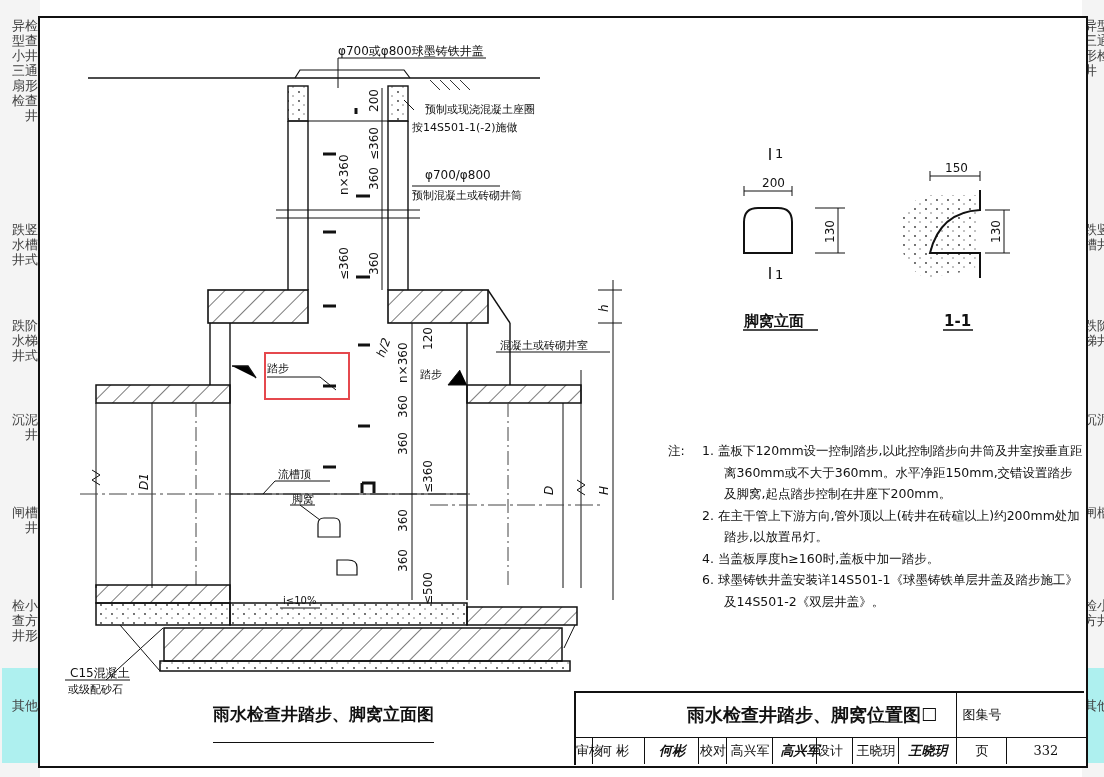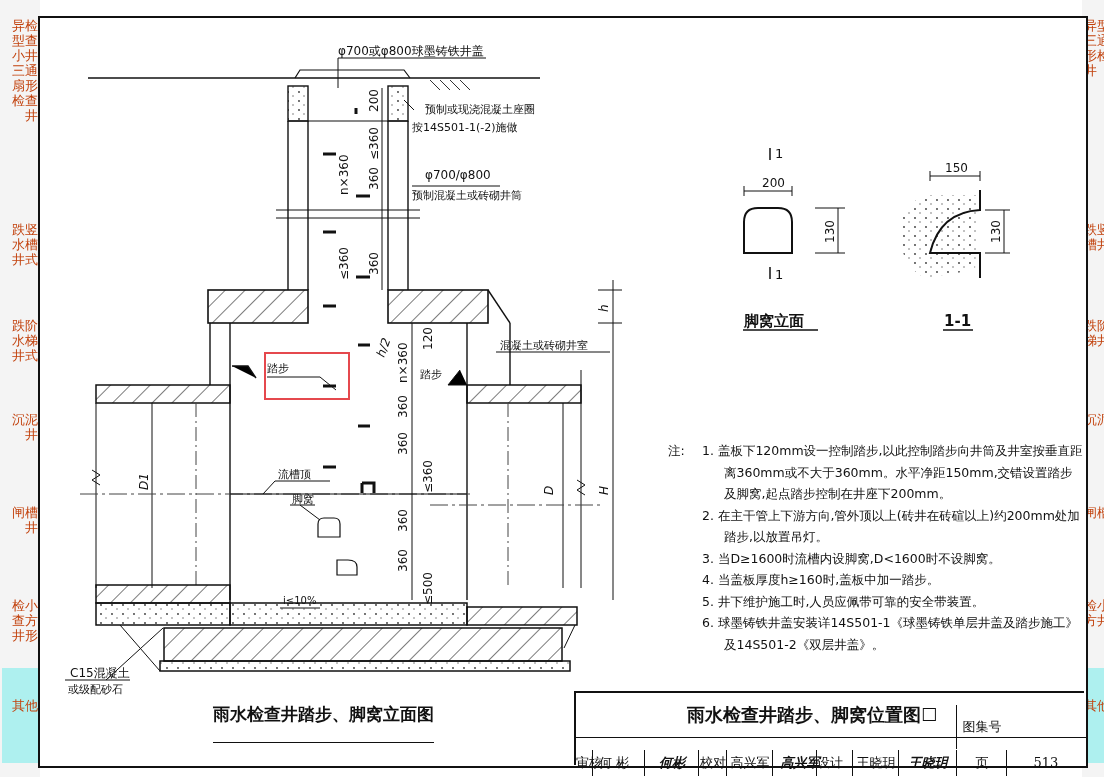--- a/index.html
+++ b/index.html
@@ -1,29 +1,29 @@
 <!DOCTYPE html>
 <html><head>
 <meta charset="utf-8">
 <style>
   html, body { margin:0; padding:0; background:#ffffff; }
   body { width:1104px; height:777px; position:relative; overflow:hidden;
          font-family:"DejaVu Sans","Liberation Sans",sans-serif; color:#111; }
   .side-tabs-left { position:absolute; left:0; top:0; width:40px; height:777px; background:#f4f4f4; }
   .side-tabs-right { position:absolute; right:0; top:0; width:22px; height:777px; background:#f4f4f4; overflow:hidden; }
-  .side-tab { position:absolute; font-size:13px; line-height:15px; text-align:right; color:#c2410c; cursor:pointer; }
+  .side-tab { position:absolute; font-size:13px; line-height:15px; text-align:right; color:#404040; cursor:pointer; }
   .side-tabs-left .side-tab { right:2px; width:36px; }
   .side-tabs-right .side-tab { left:2px; width:40px; text-align:left; }
   .side-tab.active { background:#aef0ef; }
   .sheet { position:absolute; left:38px; top:16px; width:1046px; height:748px; border:2px solid #111; background:#fff; }
   svg text { font-family:"DejaVu Sans","Liberation Sans",sans-serif; fill:#111; }
   .title-block { position:absolute; left:536px; top:677px; width:510px; height:71px; border-top:2px solid #111; border-left:2px solid #111; }
   .tb-row1 { position:absolute; left:0; top:0; width:510px; height:44px; border-bottom:1.5px solid #111; }
   .tb-title { position:absolute; left:0; top:0; width:380px; height:44px; line-height:44px; text-align:center; font-size:18px; font-weight:bold;margin-left:46px; }
-  .tb-cell { position:absolute; border-left:1.5px solid #111; text-align:center; font-size:13px;margin-top:12px; }
+  .tb-cell { position:absolute; border-left:1.5px solid #111; text-align:center; font-size:13px; }
   .tb-row2 { position:absolute; left:0; top:45px; width:514px; height:26px; }
   .tb-row2 .tb-cell { top:0; height:26px; line-height:26px; }
   .sig { font-family:"DejaVu Serif",serif; font-style:italic; font-weight:bold; }
   .highlight-box { position:absolute; left:264px; top:352px; width:86px; height:48px; border:2.5px solid #e5484d; box-sizing:border-box; }
   .main-caption { position:absolute; left:213px; top:703px; font-size:17px; font-weight:bold; border-bottom:1.5px solid #111; padding-bottom:16px; }
   .notes { position:absolute; left:668px; top:440px; width:415px; font-size:12.5px; line-height:21.5px; }
   .notes .lbl { position:absolute; left:0; top:0; }
   .note { position:relative; padding-left:56px; text-indent:-22px; }
 </style>
 </head>
@@ -222,23 +222,21 @@
 </svg>
 
 <div class="highlight-box"></div>
 
 <div class="main-caption">雨水检查井踏步、脚窝立面图</div>
 
 <div class="notes">
   <span class="lbl">注:</span>
   <div class="note">1. 盖板下120mm设一控制踏步,以此控制踏步向井筒及井室按垂直距离360mm或不大于360mm。水平净距150mm,交错设置踏步及脚窝,起点踏步控制在井座下200mm。</div>
   <div class="note">2. 在主干管上下游方向,管外顶以上(砖井在砖碹以上)约200mm处加踏步,以放置吊灯。</div>
-  <div class="note">3. 当D≥1600时流槽内设脚窝,D&lt;1600时不设脚窝。</div>
   <div class="note">4. 当盖板厚度h≥160时,盖板中加一踏步。</div>
-  <div class="note">5. 井下维护施工时,人员应佩带可靠的安全带装置。</div>
   <div class="note">6. 球墨铸铁井盖安装详14S501-1《球墨铸铁单层井盖及踏步施工》及14S501-2《双层井盖》。</div>
 </div>
 
 <div class="title-block" style="left:574px;top:691px;width:508px;height:72px;">
   <div class="tb-row1">
     <div class="tb-title">
       <span>雨水检查井踏步、脚窝位置图</span><span>☐</span>
     </div>
     <div class="tb-cell" style="left:380px;top:0;width:50px;height:44px;line-height:44px">图集号</div>
   </div>
@@ -246,15 +244,15 @@
     <div class="tb-cell" style="left:0;width:26px;border-left:none">审核</div>
     <div class="tb-cell" style="left:16px;width:42px">何 彬</div>
     <div class="tb-cell sig" style="left:68px;width:54px">何彬</div>
     <div class="tb-cell" style="left:122px;width:28px">校对</div>
     <div class="tb-cell" style="left:150px;width:46px">高兴军</div>
     <div class="tb-cell sig" style="left:196px;width:54px">高兴军</div>
     <div class="tb-cell" style="left:240px;width:26px">设计</div>
     <div class="tb-cell" style="left:276px;width:46px">王晓玥</div>
     <div class="tb-cell sig" style="left:322px;width:58px">王晓玥</div>
     <div class="tb-cell" style="left:380px;width:50px">页</div>
-    <div class="tb-cell" style="left:430px;width:78px;font-family:'DejaVu Serif',serif">513</div>
+    <div class="tb-cell" style="left:430px;width:78px;font-family:'DejaVu Serif',serif">332</div>
   </div>
 </div>
 
 </body></html>

